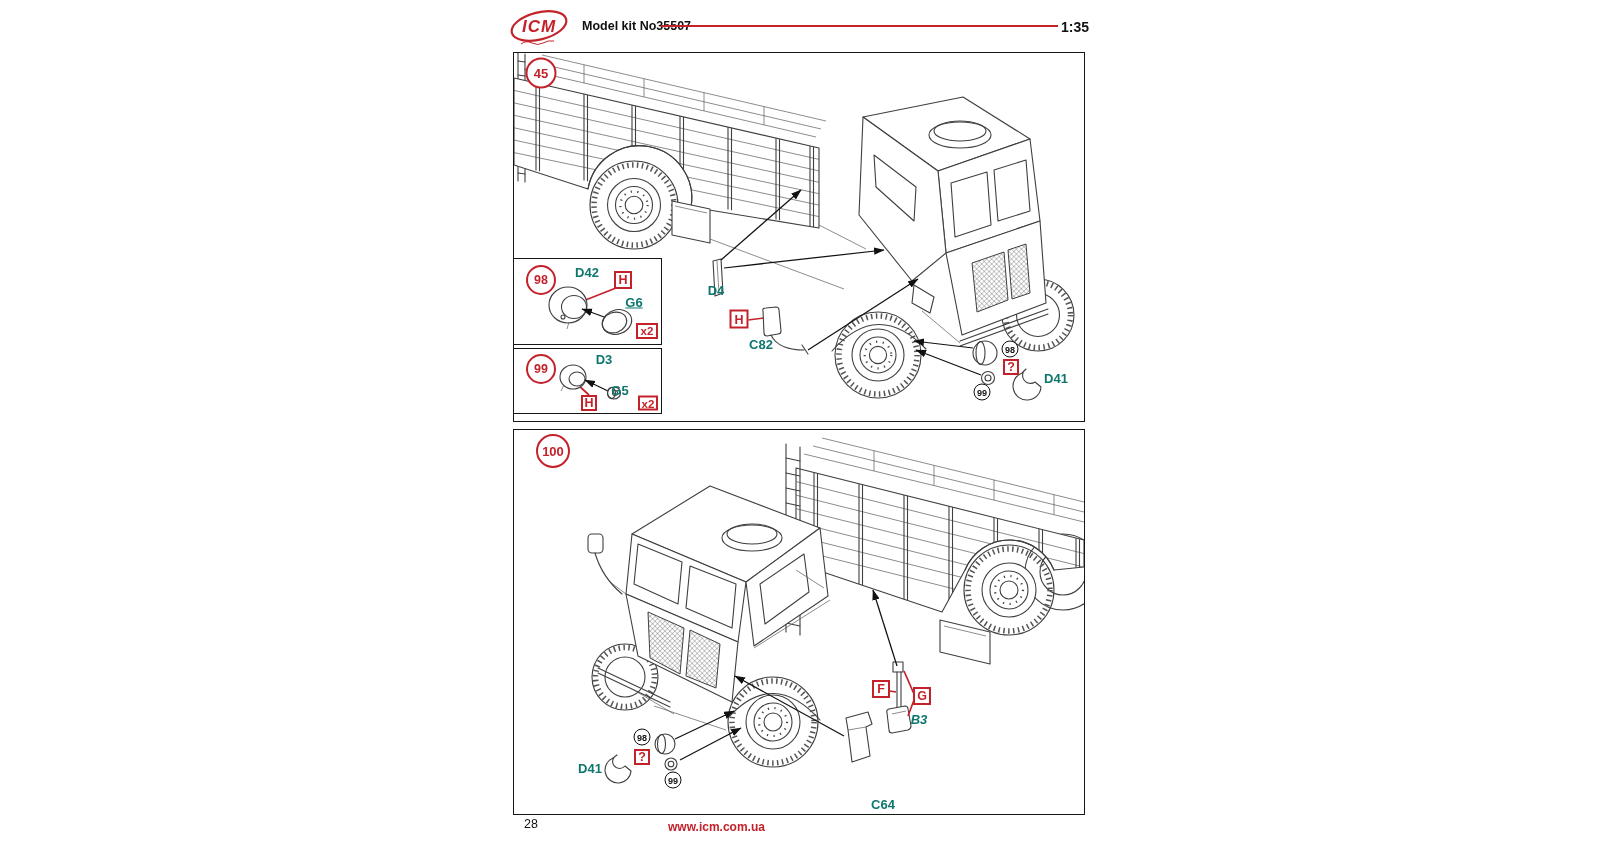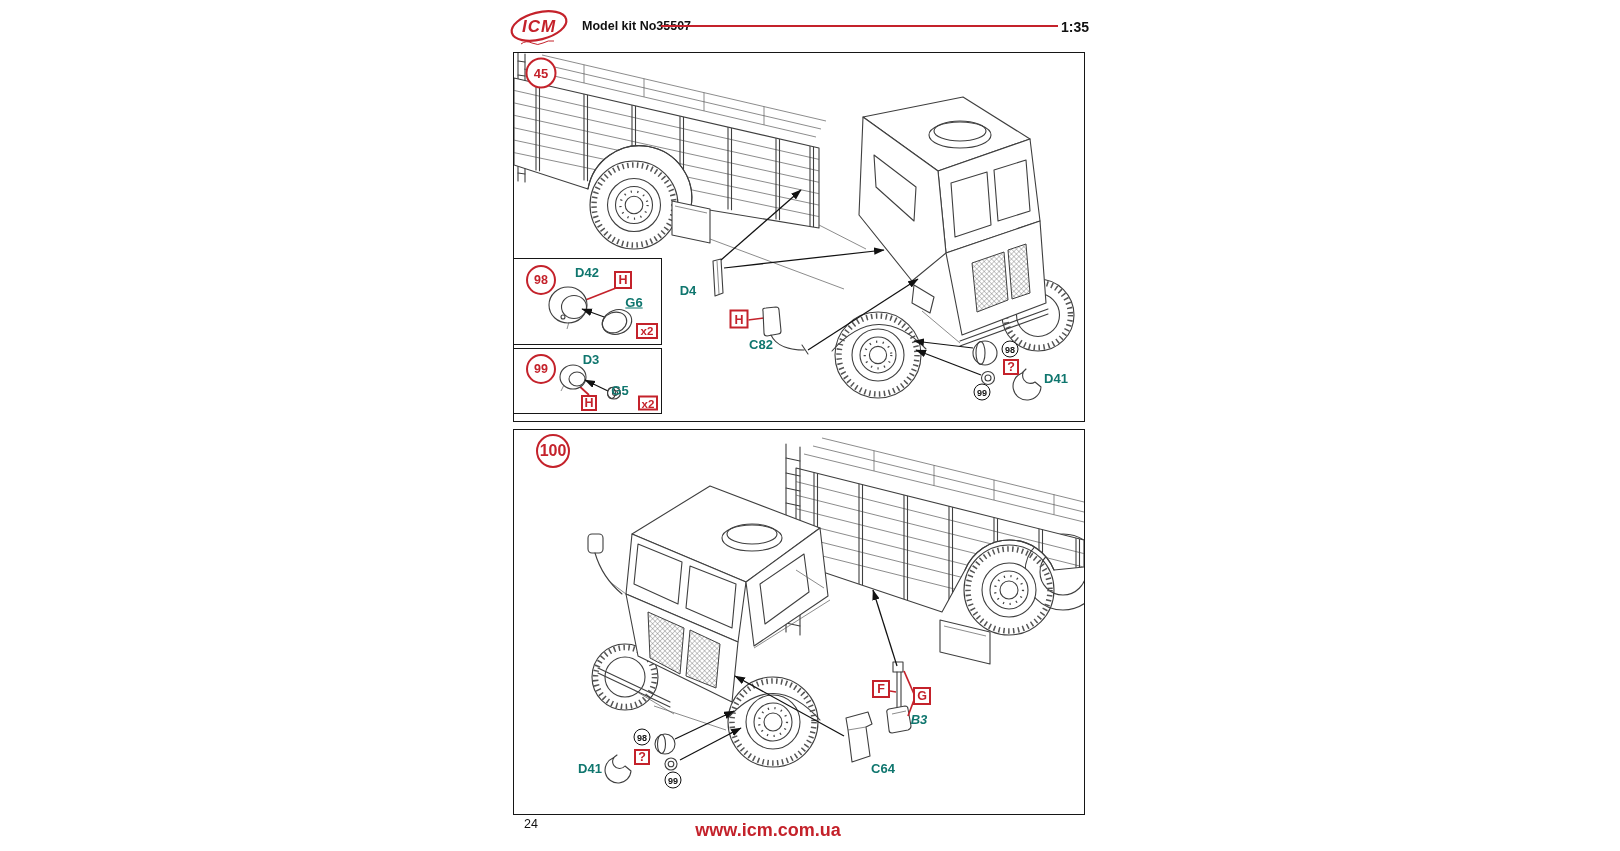--- a/index.html
+++ b/index.html
@@ -18,22 +18,22 @@
   .stepc{position:absolute;transform:translate(-50%,-50%);border:2.7px solid var(--red);border-radius:50%;
          background:#fff;color:var(--red);display:flex;align-items:center;justify-content:center;
          font-weight:700;z-index:8;}
   .rbox{position:absolute;transform:translate(-50%,-50%);border:2.3px solid var(--red);background:#fff;
         color:var(--red);display:flex;align-items:center;justify-content:center;
         font-weight:700;font-size:12.5px;z-index:8;box-sizing:border-box;}
   .hdr-kit{position:absolute;left:582px;top:19px;font-size:12.5px;font-weight:600;}
   .hdr-scale{position:absolute;left:1061px;top:19px;font-size:14px;font-weight:700;}
   .hdr-rule{position:absolute;left:661px;top:25px;width:397px;height:2px;background:var(--red);}
   .ftr-page{position:absolute;left:524px;top:817px;font-size:12.5px;}
-  .ftr-web{position:absolute;left:668px;top:820px;width:200px;text-align:center;
-           font-size:18px;font-weight:700;color:var(--red);}
+  .ftr-web{position:absolute;left:668px;top:820px;width:200px;
+           font-size:12px;font-weight:700;color:var(--red);}
   svg .o{stroke:var(--line);fill:none;stroke-width:1.1;stroke-linejoin:round;stroke-linecap:round;}
   svg .f{stroke:var(--line);fill:#fff;stroke-width:1.1;stroke-linejoin:round;}
   svg .thin{stroke:#5a5a5a;fill:none;stroke-width:.7;}
   svg .arrow{stroke:#111;fill:none;stroke-width:1.25;}
   svg .rl{stroke:var(--red);fill:none;stroke-width:1.7;}
   svg .tread{fill:none;stroke:#555;stroke-width:5.5;stroke-dasharray:1.5 3.4;}
   svg .lugs{fill:none;stroke:#444;stroke-width:2.2;stroke-dasharray:1.2 5.5;}
 </style>
 </head>
 <body>
@@ -162,21 +162,21 @@
       <path class="arrow" d="M467,322 L402,297" marker-end="url(#ar1)"></path>
     </g>
     <g>
       <path class="f" d="M508,320 A14,14 0 1 0 527,334 L521,329 A7.5,7.5 0 1 1 512,316 Z"></path>
     </g>
   </svg>
 
   <div class="stepc" style="left:541px;top:73px;width:27px;height:27px;font-size:13px;">
     <span>45</span>
     </div>
-  <div class="lbl" style="left:688px;top:290px;">D4</div>
+  <div class="lbl" style="left:716px;top:290px;">D4</div>
   <div class="rbox" style="left:739px;top:319px;width:19px;height:19px;">H</div>
   <div class="lbl" style="left:761px;top:344px;">C82</div>
   <div class="badge" style="left:1010px;top:349px;">98</div>
   <div class="rbox" style="left:1011px;top:367px;width:16px;height:16px;">?</div>
   <div class="lbl" style="left:1056px;top:378px;">D41</div>
   <div class="badge" style="left:982px;top:392px;">99</div>
 
   <div class="inset" style="left:513px;top:258px;width:149px;height:87px;">
     <svg class="inart" width="146" height="84" viewBox="0 0 146 84">
       <defs>
@@ -222,21 +222,21 @@
       <path class="arrow" d="M94,42 L71,31" marker-end="url(#ar4)"></path>
       <g>
         <ellipse class="f" cx="100" cy="44" rx="6.5" ry="6"></ellipse>
         <ellipse class="o" cx="97.5" cy="44" rx="4" ry="5.5" stroke-width=".8"></ellipse>
         <circle class="o" cx="101" cy="44" r="2.5" stroke-width=".8"></circle>
       </g>
     </svg>
     <div class="stepc" style="left:27px;top:20px;width:26px;height:26px;font-size:12.5px;">
       <span>99</span>
       </div>
-    <div class="lbl" style="left:77px;top:10px;">D3</div>
+    <div class="lbl" style="left:90px;top:10px;">D3</div>
     <div class="lbl" style="left:106px;top:41px;">G5</div>
     <div class="rbox" style="left:75px;top:54px;width:16px;height:16px;">H</div>
     <div class="rbox" style="left:134px;top:54px;width:20px;height:15px;font-size:11.5px;">x2</div>
   </div>
 
   <div class="panel" style="left:513px;top:429px;width:572px;height:386px;"></div>
 
   <svg class="art" style="left:514px;top:430px;" width="570" height="384" viewBox="0 0 570 384">
     <defs>
       <marker id="ar2" markerWidth="9" markerHeight="7" refX="8" refY="3" orient="auto">
@@ -356,28 +356,28 @@
     <g>
       <circle class="f" cx="157" cy="334" r="6"></circle>
       <circle class="o" cx="157" cy="334" r="2.8" stroke-width=".8"></circle>
       <path class="arrow" d="M166,330 L227,298" marker-end="url(#ar2)"></path>
     </g>
     <g>
       <path class="f" d="M99,328 A13,13 0 1 0 117,341 L111,336 A7,7 0 1 1 103,325 Z"></path>
     </g>
   </svg>
 
-  <div class="stepc" style="left:553px;top:451px;width:30px;height:30px;font-size:16px;">
+  <div class="stepc" style="left:553px;top:451px;width:30px;height:30px;font-size:13px;">
     <span>100</span>
     </div>
   <div class="rbox" style="left:881px;top:689px;width:18px;height:18px;">F</div>
   <div class="rbox" style="left:922px;top:696px;width:18px;height:18px;">G</div>
   <div class="lbl" style="left:919px;top:719px;font-style:italic;">B3</div>
-  <div class="lbl" style="left:883px;top:768px;">C64</div>
+  <div class="lbl" style="left:883px;top:804px;">C64</div>
   <div class="badge" style="left:642px;top:737px;">98</div>
   <div class="rbox" style="left:642px;top:757px;width:16px;height:16px;">?</div>
   <div class="lbl" style="left:590px;top:768px;">D41</div>
   <div class="badge" style="left:673px;top:780px;">99</div>
 
-  <div class="ftr-page">24</div>
+  <div class="ftr-page">28</div>
   <div class="ftr-web">www.icm.com.ua</div>
 
 </div>
 
 </body></html>

